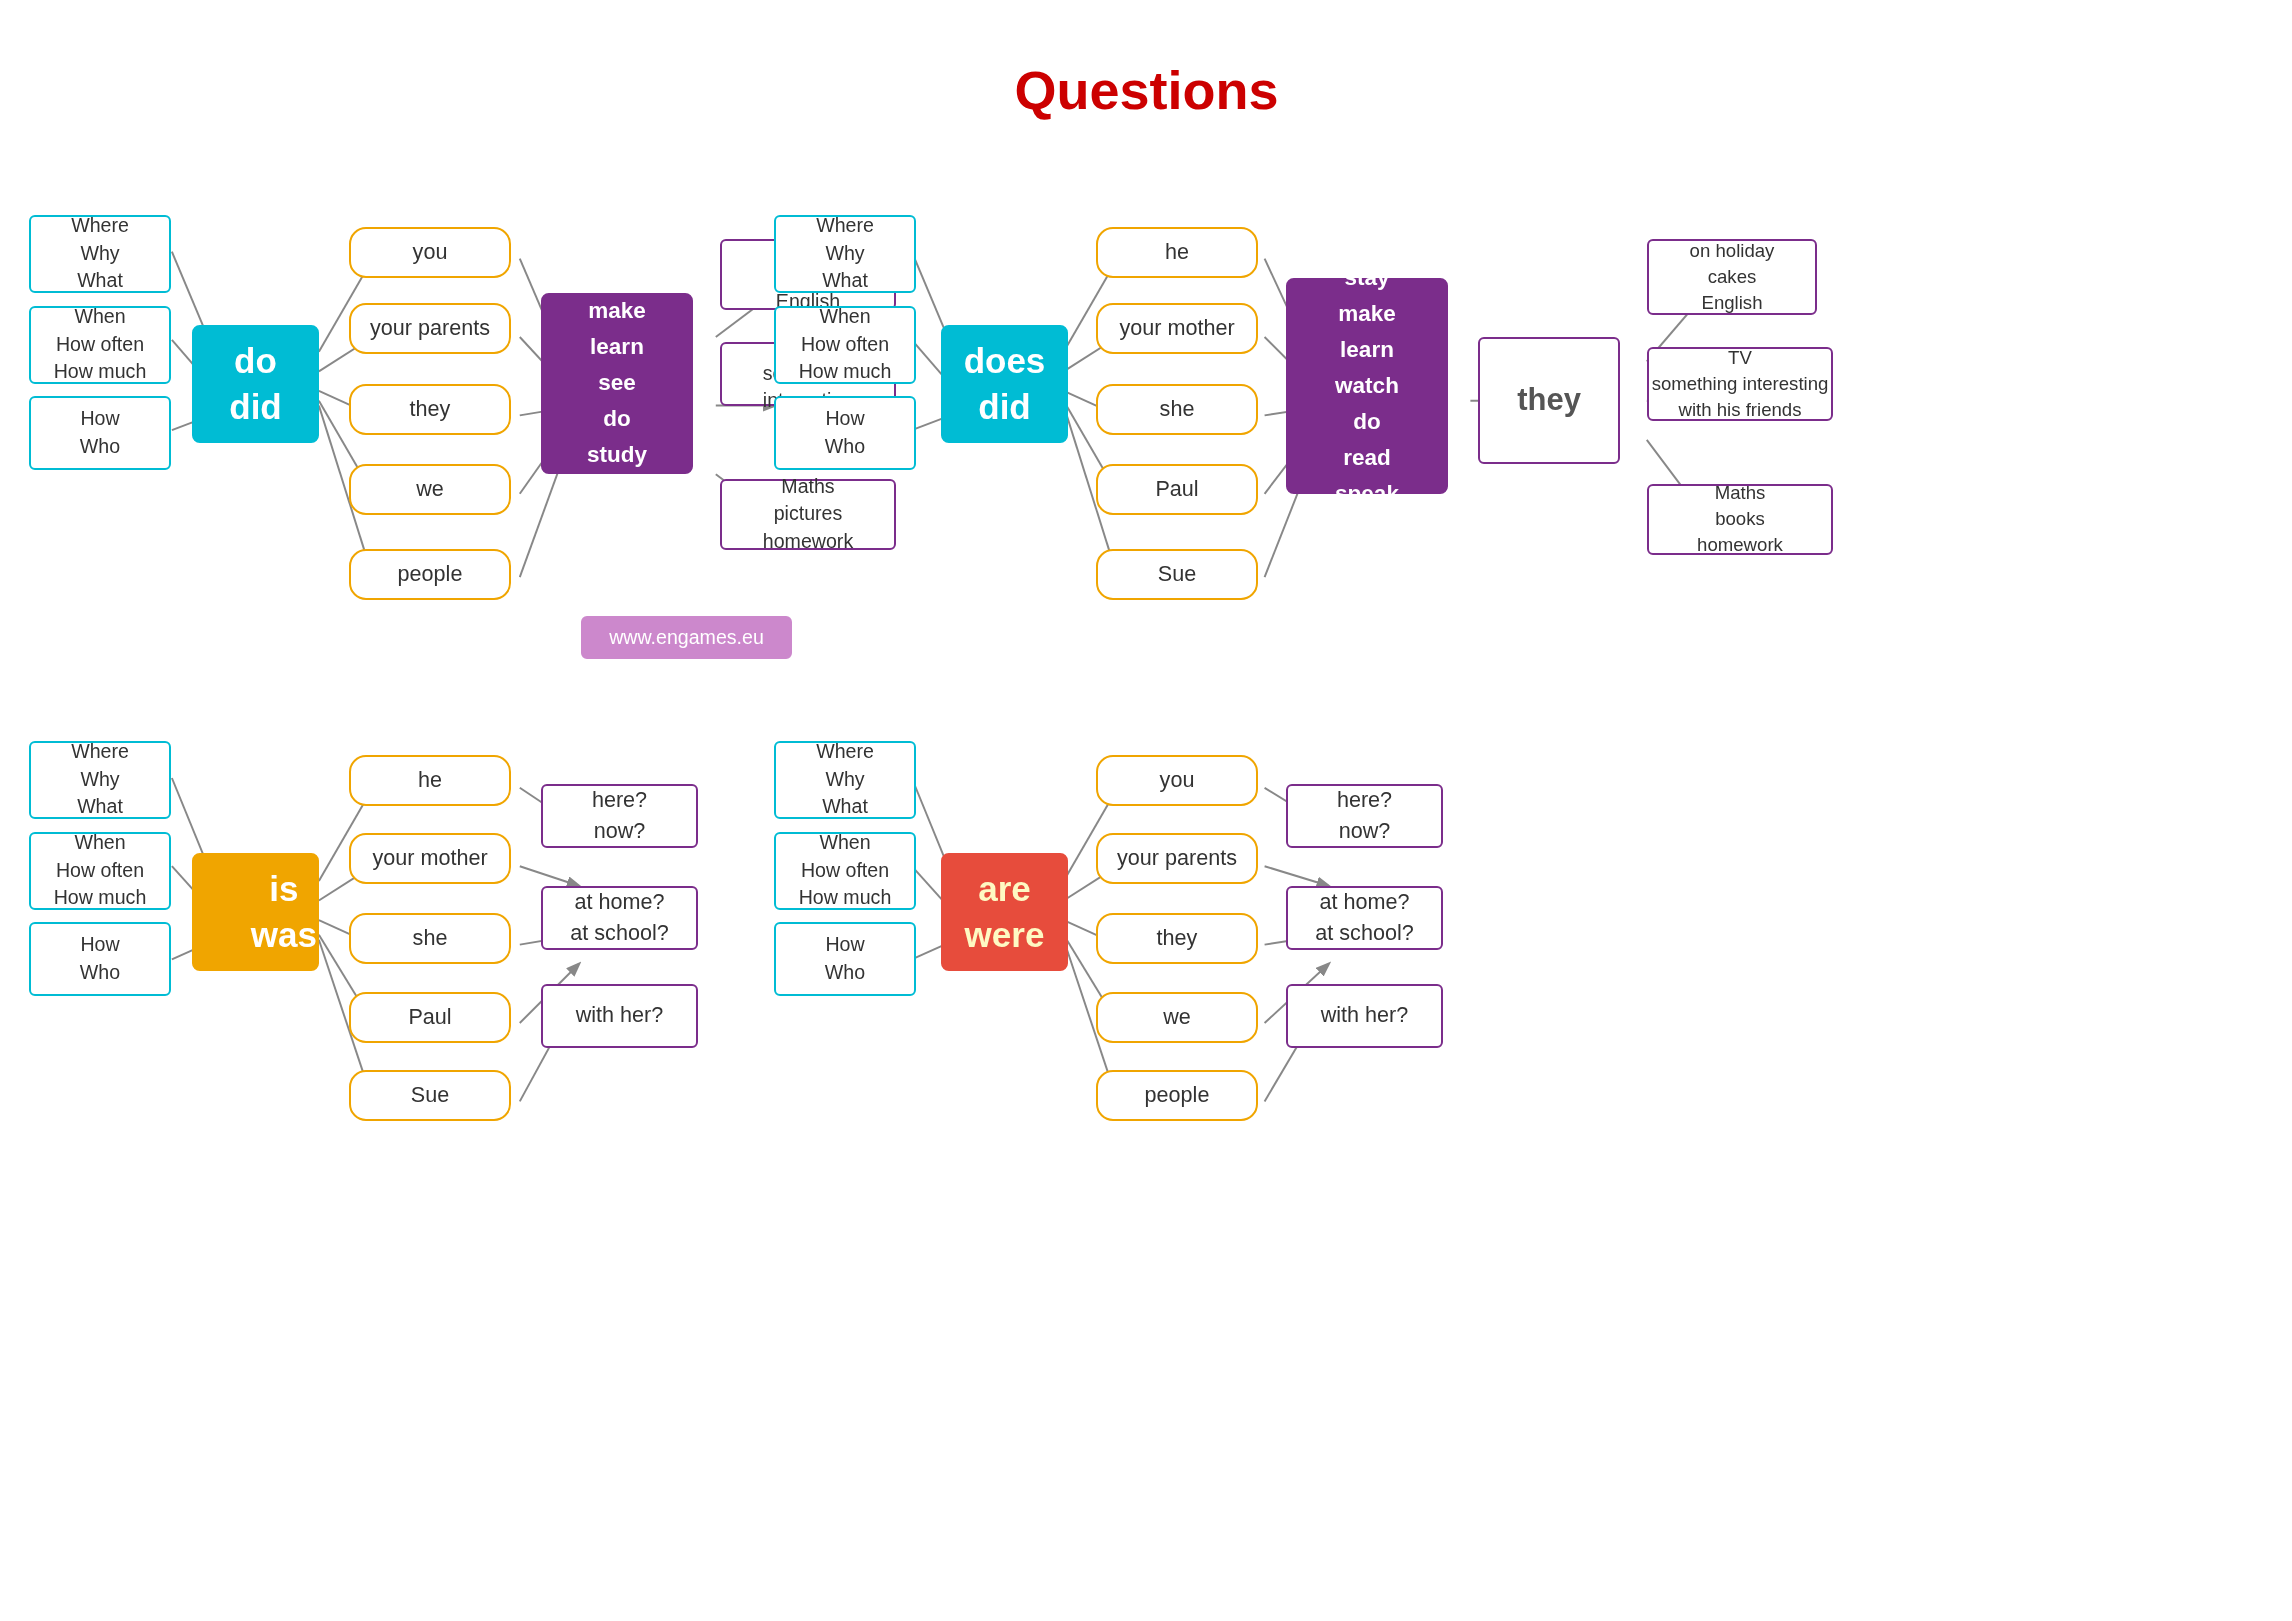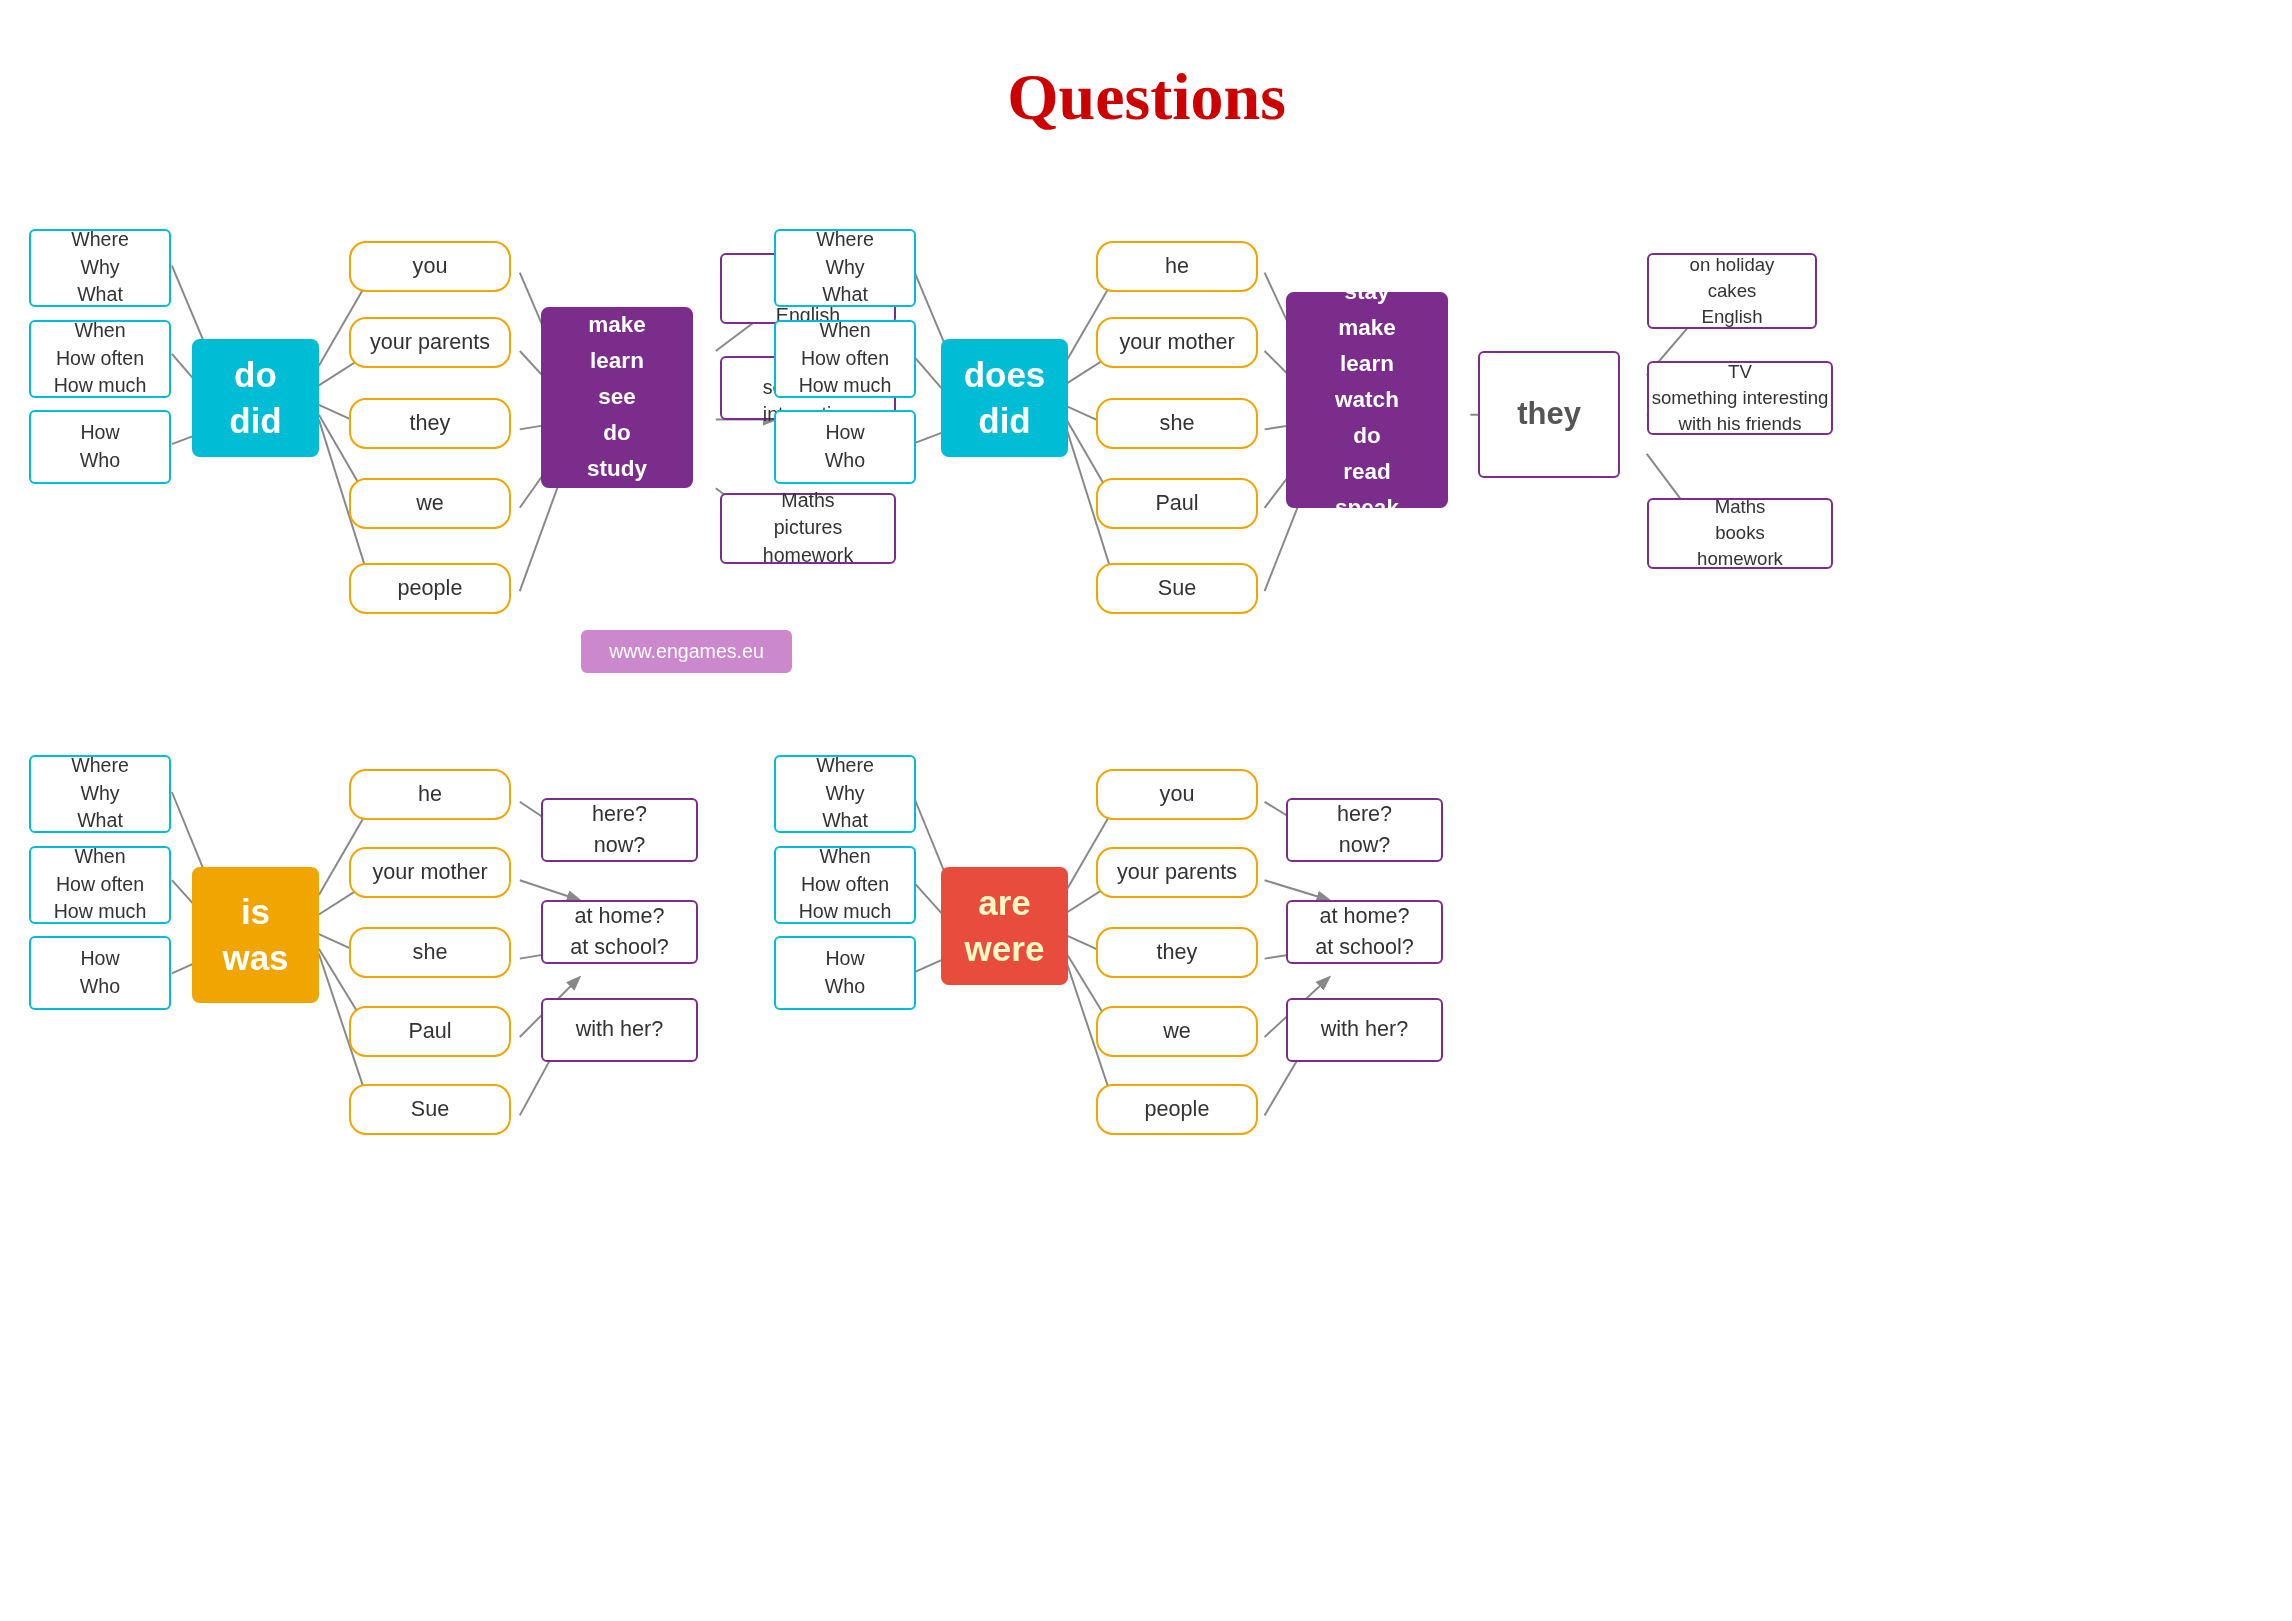--- a/index.html
+++ b/index.html
@@ -11,22 +11,22 @@
       position: relative;
       overflow: hidden;
     }
 
     .title-section {
       text-align: center;
       padding-top: 59px;
     }
 
     .main-title {
-      font-family: Liberation Serif, serif;
-      font-size: 66px;
+      font-family: Liberation Sans, sans-serif;
+      font-size: 54px;
       color: #cc0000;
       font-weight: bold;
     }
 
     .subtitle {
       font-family: 'Comic Sans MS', cursive, sans-serif;
       font-size: 59px;
       color: #cc0000;
       font-weight: bold;
       margin-top: 19.6px;
@@ -286,21 +286,21 @@
   <div class="box box-blue-border" style="left:29px; top:691px; width:142px; height:78px; font-size:19.6px; line-height:1.4;">
     <span style="white-space:pre-line;">When
 How often
 How much</span>
   </div>
   <div class="box box-blue-border" style="left:29px; top:781px; width:142px; height:74px; font-size:19.6px; line-height:1.4;">
     <span style="white-space:pre-line;">How
 Who</span>
   </div>
 
-  <div class="box box-gold" style="left:192px; top:712px; width:127px; height:136px; font-size:35px; line-height:1.3;">
+  <div class="box box-gold" style="left:192px; top:712px; width:127px; height:118px; font-size:35px; line-height:1.3;justify-content:flex-end;">
     <span style="white-space:pre-line;">is
 was</span>
   </div>
 
   <div class="box box-gold-border" style="left:349px; top:614px; width:162px; height:51px; font-size:21.6px;">
     <span>he</span>
   </div>
   <div class="box box-gold-border" style="left:349px; top:692px; width:162px; height:51px; font-size:21.6px;">
     <span>your mother</span>
   </div>

